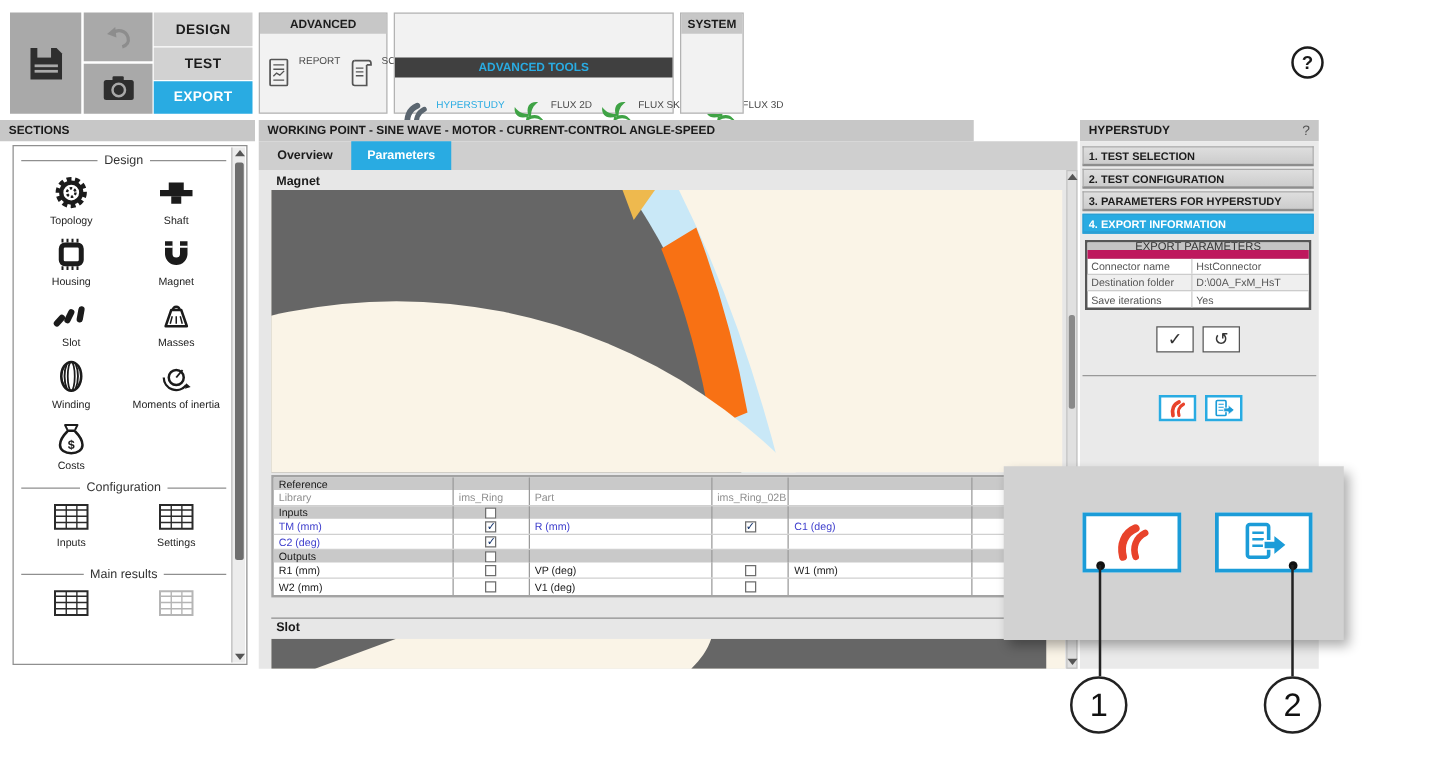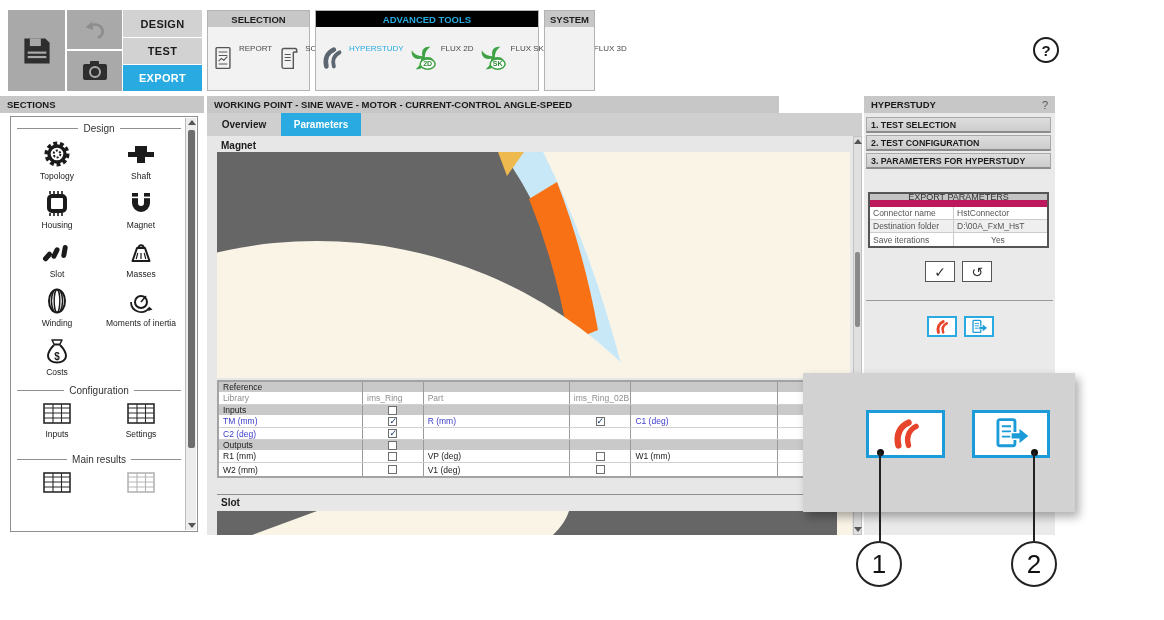--- a/index.html
+++ b/index.html
@@ -9,21 +9,21 @@
   .abs { position:absolute; }
 
   
   .tile { background:#a9a9a9; display:flex; align-items:center; justify-content:center; cursor:pointer; }
   .vtab { display:flex; align-items:center; justify-content:center; font-weight:bold; font-size:11px;
           letter-spacing:.3px; background:#d2d2d2; color:#1c1c1c; cursor:pointer; }
   .vtab.active { background:#29abe2; color:#fff; }
   .tb-panel { border:1px solid #b3b3b3; background:#f2f2f2; }
   .tb-head { height:16px; display:flex; align-items:center; justify-content:center;
              font-size:9.5px; font-weight:bold; background:#c7c7c7; color:#1c1c1c; }
-  .tb-head.blue { background:#000000; color:#29abe2; }
+  .tb-head.blue { background:#404040; color:#29abe2;margin-top:35px; }
   .tb-items { display:flex; justify-content:space-evenly; align-items:center; height:62px; }
   .tb-item { display:flex; flex-direction:row; align-items:flex-start; gap:3px; font-size:8px;
              color:#4a4a4a; cursor:pointer; padding:0 2px; }
   .tb-item .lbl { white-space:nowrap; }
   .tb-item.hl .lbl { color:#29abe2; }
   .help-circle { width:26px; height:26px; border:2px solid #1c1c1c; border-radius:50%;
                  display:flex; align-items:center; justify-content:center; font-size:15px;
                  font-weight:bold; background:#fff; cursor:pointer; }
 
   
@@ -71,21 +71,21 @@
   
   .hst-body { background:#eaeaea; }
   .step { position:absolute; left:2px; width:185px; height:16px; display:flex; align-items:center;
           padding-left:4px; font-size:8.8px; font-weight:bold; color:#1c1c1c; cursor:pointer;
           background:linear-gradient(#dedede,#cccccc); border:1px solid #a8a8a8; border-bottom:2px solid #8d8d8d; }
   .step.active { background:#29abe2; color:#fff; border-color:#2b9fd3; }
   .xbox { position:absolute; left:4px; width:181px; border:2px solid #555; background:#fff; }
   .xbox-head { height:13px; background:#c4c4c4; display:flex; align-items:center; justify-content:center;
                font-size:9px; color:#333; border-bottom:7px solid #be185d; }
   .xrow { display:flex; height:13px; font-size:8.5px; color:#555; border-bottom:1px solid #ccc; }
-  .xrow:last-child { border-bottom:none;gap:34px; }
+  .xrow:last-child { border-bottom:none; }
   .xrow.alt { background:#efefef; }
   .xlabel { width:84px; padding-left:3px; border-right:1px solid #ccc; display:flex; align-items:center; }
   .xvalue { flex:1; padding-left:3px; display:flex; align-items:center; }
   .sq-btn { position:absolute; width:30px; height:21px; background:#fff; border:1px solid #555;
             display:flex; align-items:center; justify-content:center; font-size:14px; color:#333; cursor:pointer; }
   .blue-btn { position:absolute; width:30px; height:21px; background:#fff; border:2px solid #29abe2;
               display:flex; align-items:center; justify-content:center; cursor:pointer; }
   .hdivider { position:absolute; border-top:1px solid #999; }
 
   
@@ -132,21 +132,21 @@
         <circle cx="15" cy="15" r="5" stroke="#a9a9a9" stroke-width="2" fill="none"></circle>
       </svg>
     </span>
   </div>
 
   <div class="abs vtab" style="left:123px; top:10px; width:79px; height:27px;">DESIGN</div>
   <div class="abs vtab" style="left:123px; top:38px; width:79px; height:26px;">TEST</div>
   <div class="abs vtab active" style="left:123px; top:65px; width:79px; height:26px;">EXPORT</div>
 
   <div class="abs tb-panel" style="left:207px; top:10px; width:103px; height:81px;">
-    <div class="tb-head">SELECTION</div>
+    <div class="tb-head">ADVANCED</div>
     <div class="tb-items">
       <div class="tb-item">
         <span>
           <svg width="26" height="28" viewBox="0 0 30 30">
             <rect x="7" y="3" width="16" height="24" rx="1" stroke="#555" stroke-width="1.6" fill="none"></rect>
             <path d="M10,8 h10 M10,12 h10 M10,22 h10" stroke="#555" stroke-width="1.2" fill="none"></path>
             <path d="M10,18.5 l3,-3 l3,2 l4,-4" stroke="#555" stroke-width="1.3" fill="none"></path>
           </svg>
         </span>
         <span class="lbl">REPORT</span>
@@ -565,20 +565,21 @@
 
   <div class="abs bar" style="left:864px; top:96px; width:191px; height:17px; justify-content:space-between;">
     <span>HYPERSTUDY</span>
     <span style="font-weight:normal; color:#555; font-size:11px;">?</span>
   </div>
 
   <div class="abs hst-body" style="left:864px; top:113px; width:191px; height:422px;">
     <div class="step" style="top:4px;">1. TEST SELECTION</div>
     <div class="step" style="top:22px;">2. TEST CONFIGURATION</div>
     <div class="step" style="top:40px;">3. PARAMETERS FOR HYPERSTUDY</div>
+    <div class="step active" style="top:58px;">4. EXPORT INFORMATION</div>
 
     <div class="xbox" style="top:79px;">
       <div class="xbox-head">EXPORT PARAMETERS</div>
       <div class="xrow">
         <div class="xlabel">Connector name</div>
         <div class="xvalue">HstConnector</div>
       </div>
       <div class="xrow alt">
         <div class="xlabel">Destination folder</div>
         <div class="xvalue">D:\00A_FxM_HsT</div>

